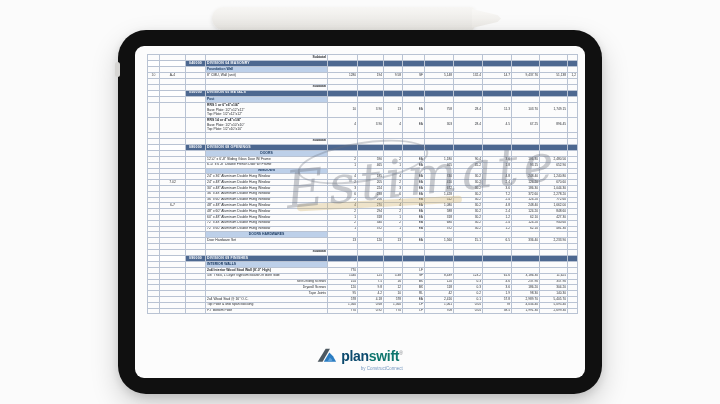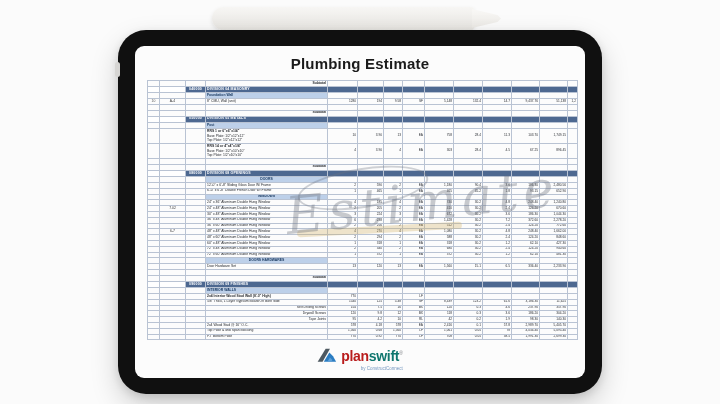--- a/index.html
+++ b/index.html
@@ -58,40 +58,39 @@
             background: rgba(208,174,96,0.32); transform: rotate(-3deg); border-radius: 4px; }
   .wm-text { position: absolute; left: 138px; top: 92px; font-family: "DejaVu Serif", serif;
             font-style: italic; font-size: 52px; letter-spacing: 5px;
             color: rgba(104,110,122,0.36); transform: rotate(-6deg); }
 
   
   .logo { position: absolute; left: 0; right: 0; bottom: 7px; display: flex;
             justify-content: center; align-items: flex-start; gap: 3px; }
   .logo-text-wrap { display: flex; flex-direction: column; align-items: flex-end; }
   .logo-word { font-size: 14px; font-weight: bold; letter-spacing: -0.3px; line-height: 1; }
-  .logo-plan { color: #b91c1c; }
+  .logo-plan { color: #0c4a6e; }
   .logo-swift { color: #0f766e; }
   .logo-reg { font-size: 5px; color: #82858a; vertical-align: super; }
   .logo-byline { font-size: 4.5px; color: #7598c0; margin-top: 1px; }
 </style>
 </head>
 <body>
 
 <div class="stage">
 
   <div class="pencil">
     <div class="pencil-tip"></div>
   </div>
 
   <div class="tablet">
     <div class="side-button"></div>
 
     <div class="screen">
 
-      <div class="sheet-title">Plumbing Estimate</div>
 
       <div class="sheet">
         <table class="grid">
           <colgroup>
             <col style="width:12px">
               <col style="width:26px">
               <col style="width:20px">
               <col style="width:122px">
             <col style="width:30px">
               <col style="width:26px">

